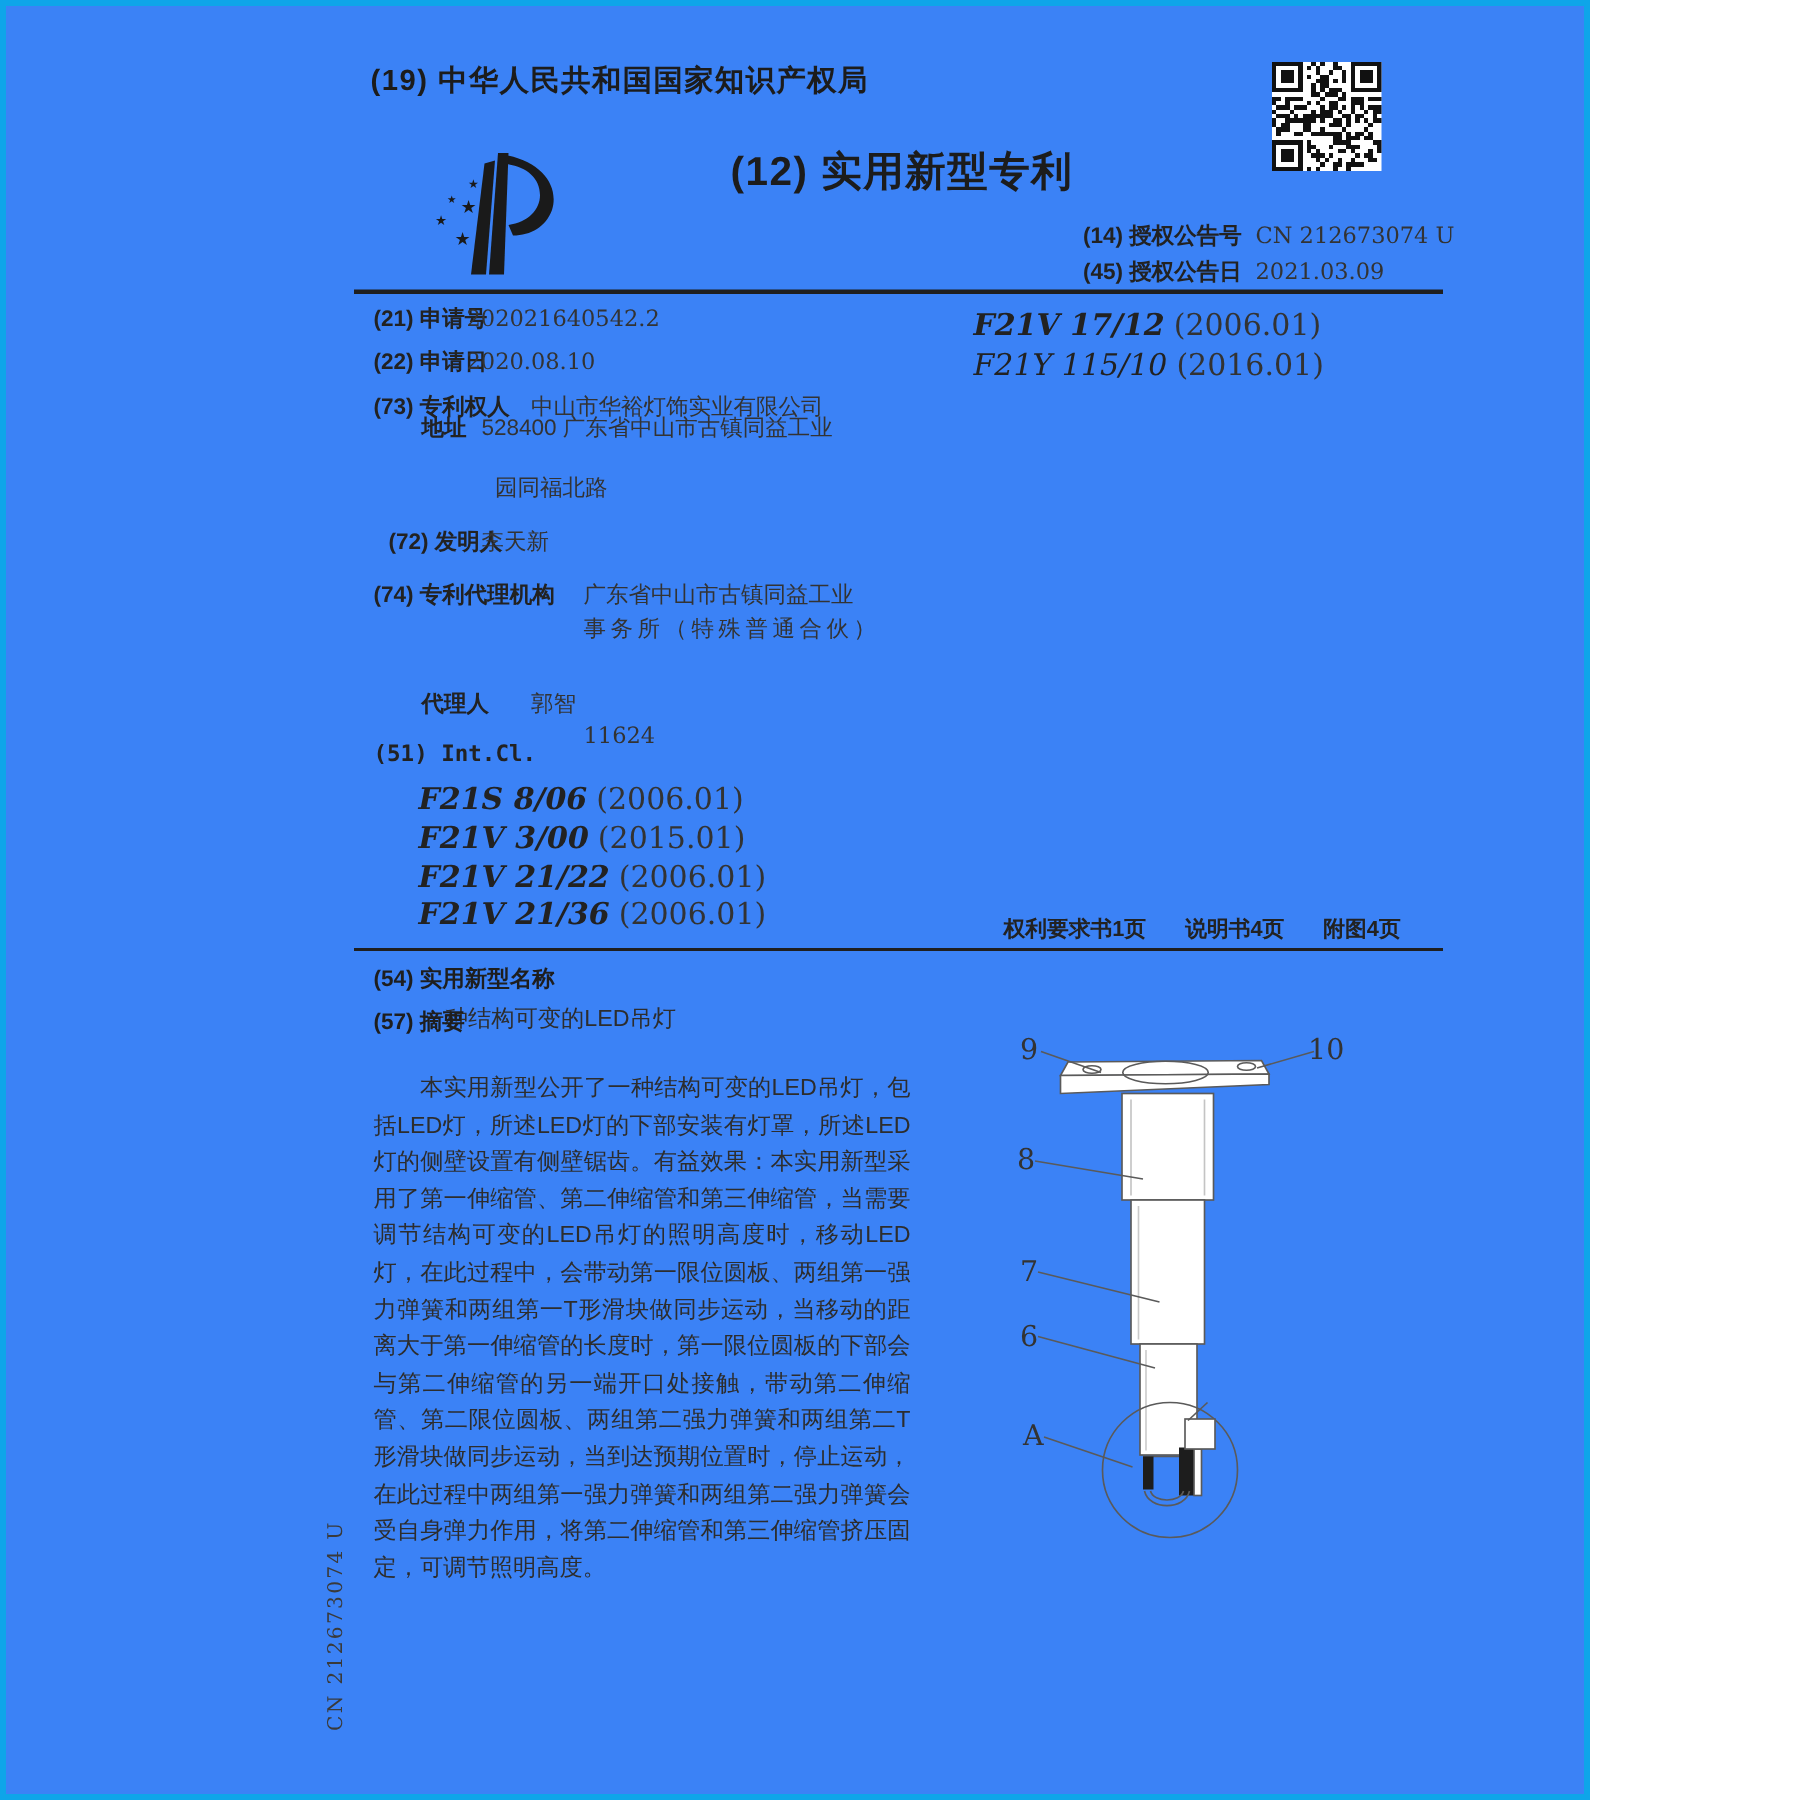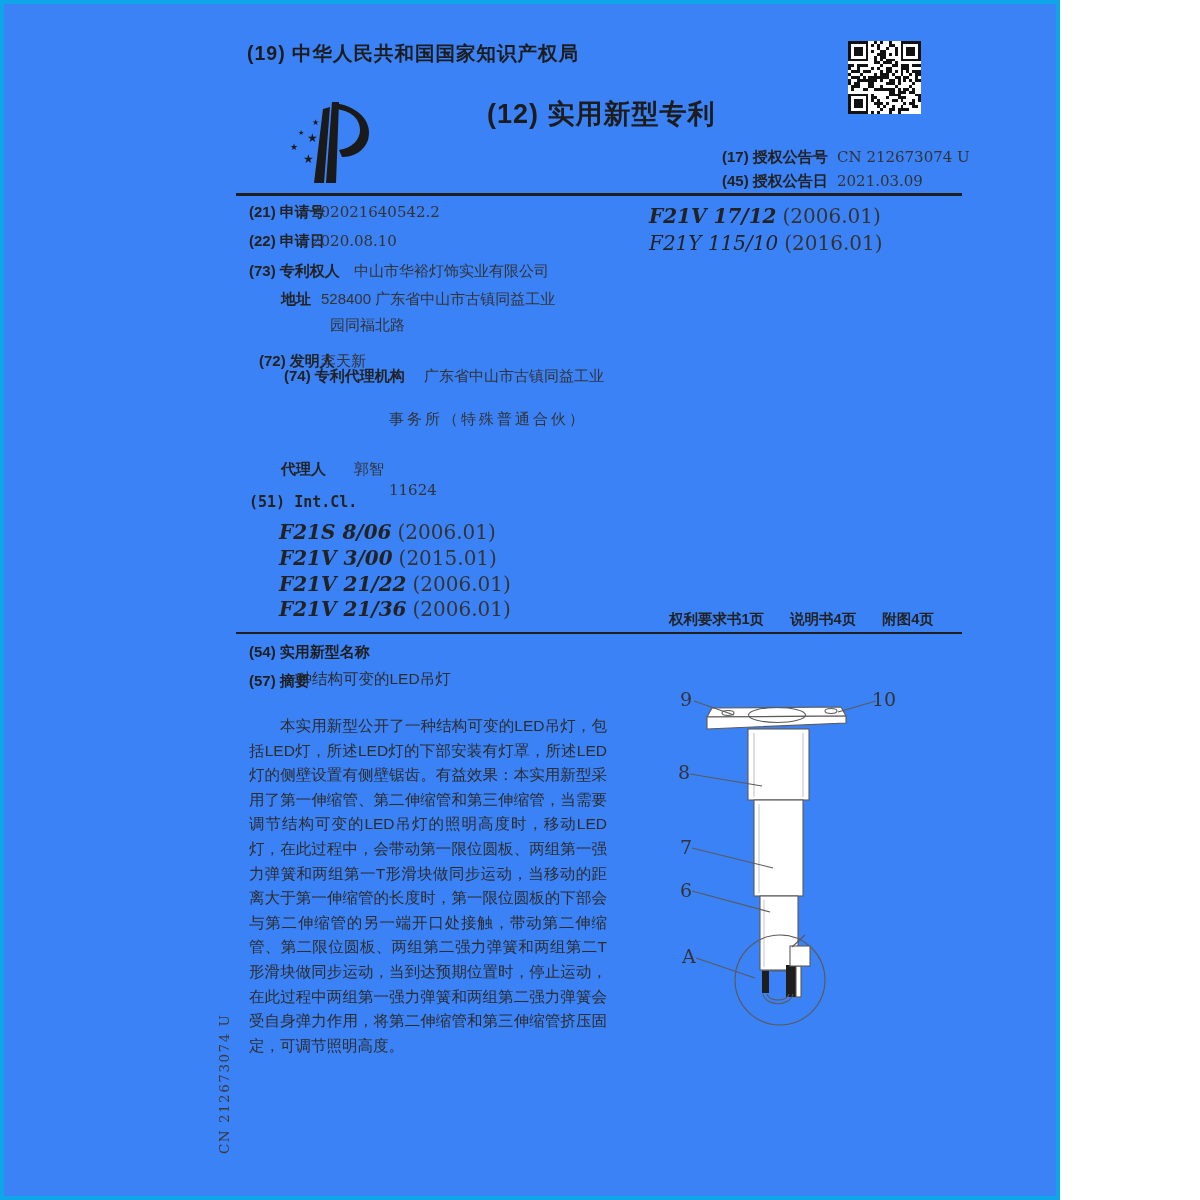--- a/index.html
+++ b/index.html
@@ -52,21 +52,21 @@
       <text x="22" y="45" font-size="7">★</text>
       <text x="31" y="52" font-size="12">★</text>
       <text x="14" y="60" font-size="9">★</text>
       <text x="27" y="73" font-size="12">★</text>
     </g>
   </svg>
 
   <div class="abs doctype">(12) 实用新型专利</div>
 
   <div class="abs publine" style="left:718px;top:144px;">
-    <span class="lbl">(17) 授权公告号</span>
+    <span class="lbl">(14) 授权公告号</span>
     <span class="val serif" style="margin-left:5px;">CN 212673074 U</span>
   </div>
   <div class="abs publine" style="left:718px;top:168px;">
     <span class="lbl">(45) 授权公告日</span>
     <span class="val serif" style="margin-left:5px;">2021.03.09</span>
   </div>
 
   <svg class="abs" style="left:844px;top:37px;" width="73" height="73" viewBox="0 0 25 25" shape-rendering="crispEdges">
     <rect x="0" y="0" width="25" height="25" fill="#fff"></rect>
     <g id="qr-cells" fill="#111">
@@ -290,32 +290,32 @@
     <span class="val serif" style="left:307px;">202021640542.2</span>
   </div>
   <div class="row" style="top:228px;">
     <span class="lbl" style="left:245px;">(22) 申请日</span>
     <span class="val serif" style="left:307px;">2020.08.10</span>
   </div>
   <div class="row" style="top:258px;">
     <span class="lbl" style="left:245px;">(73) 专利权人</span>
     <span class="val" style="left:350px;">中山市华裕灯饰实业有限公司</span>
   </div>
-  <div class="row" style="top:286px;">
+  <div class="row" style="top:272px;">
     <span class="lbl" style="left:277px;">地址</span>
     <span class="val" style="left:317px;">528400 广东省中山市古镇同益工业</span>
   </div>
   <div class="row" style="top:312px;">
     <span class="val" style="left:326px;">园同福北路</span>
   </div>
   <div class="row" style="top:348px;">
     <span class="lbl" style="left:245px;margin-left:10px;">(72) 发明人</span>
     <span class="val" style="left:317px;">李天新</span>
   </div>
-  <div class="row" style="top:363px;margin-left:35px;">
+  <div class="row" style="top:383px;">
     <span class="lbl" style="left:245px;">(74) 专利代理机构</span>
     <span class="val" style="left:385px;">广东省中山市古镇同益工业</span>
   </div>
   <div class="row" style="top:406px;">
     <span class="val" style="left:385px;letter-spacing:3px;">事务所（特殊普通合伙）</span>
   </div>
   <div class="row" style="top:431px;">
     <span class="val serif" style="left:385px;margin-top:46px;">11624</span>
   </div>
   <div class="row" style="top:456px;">

